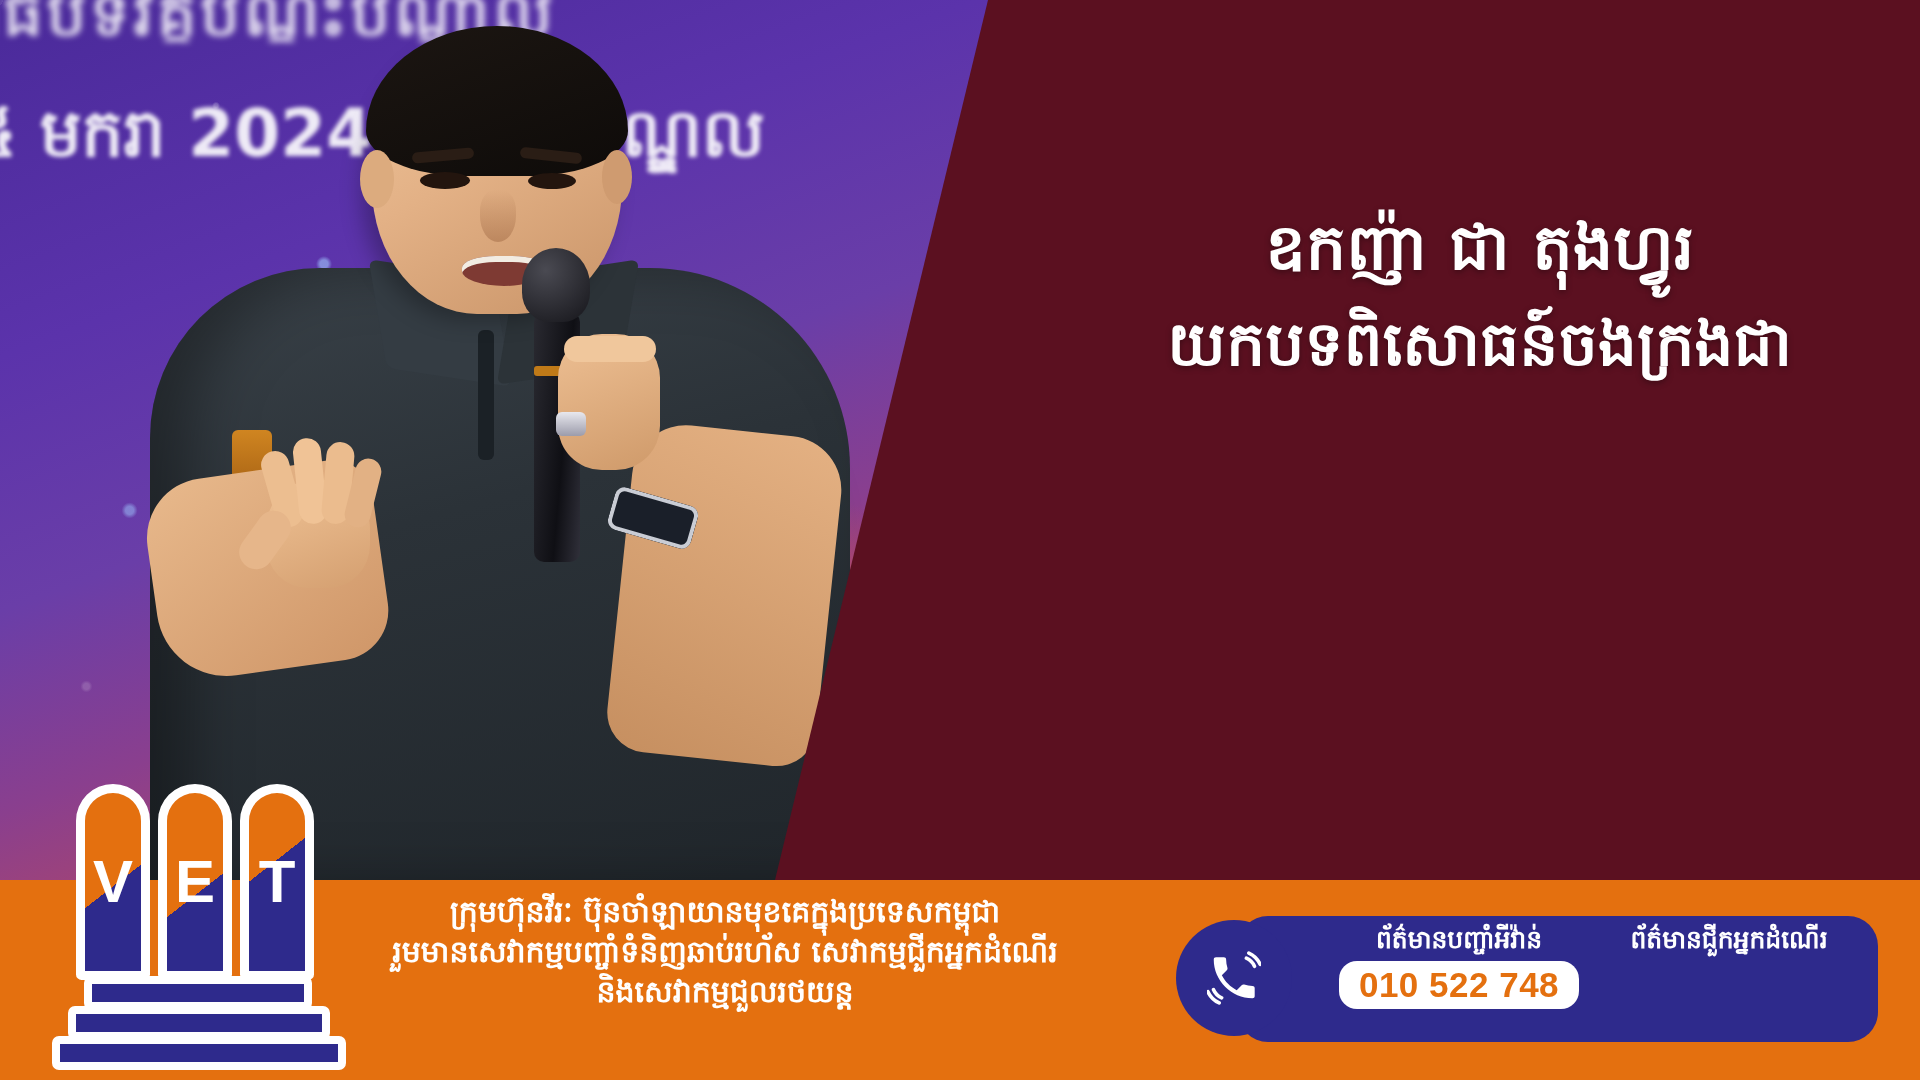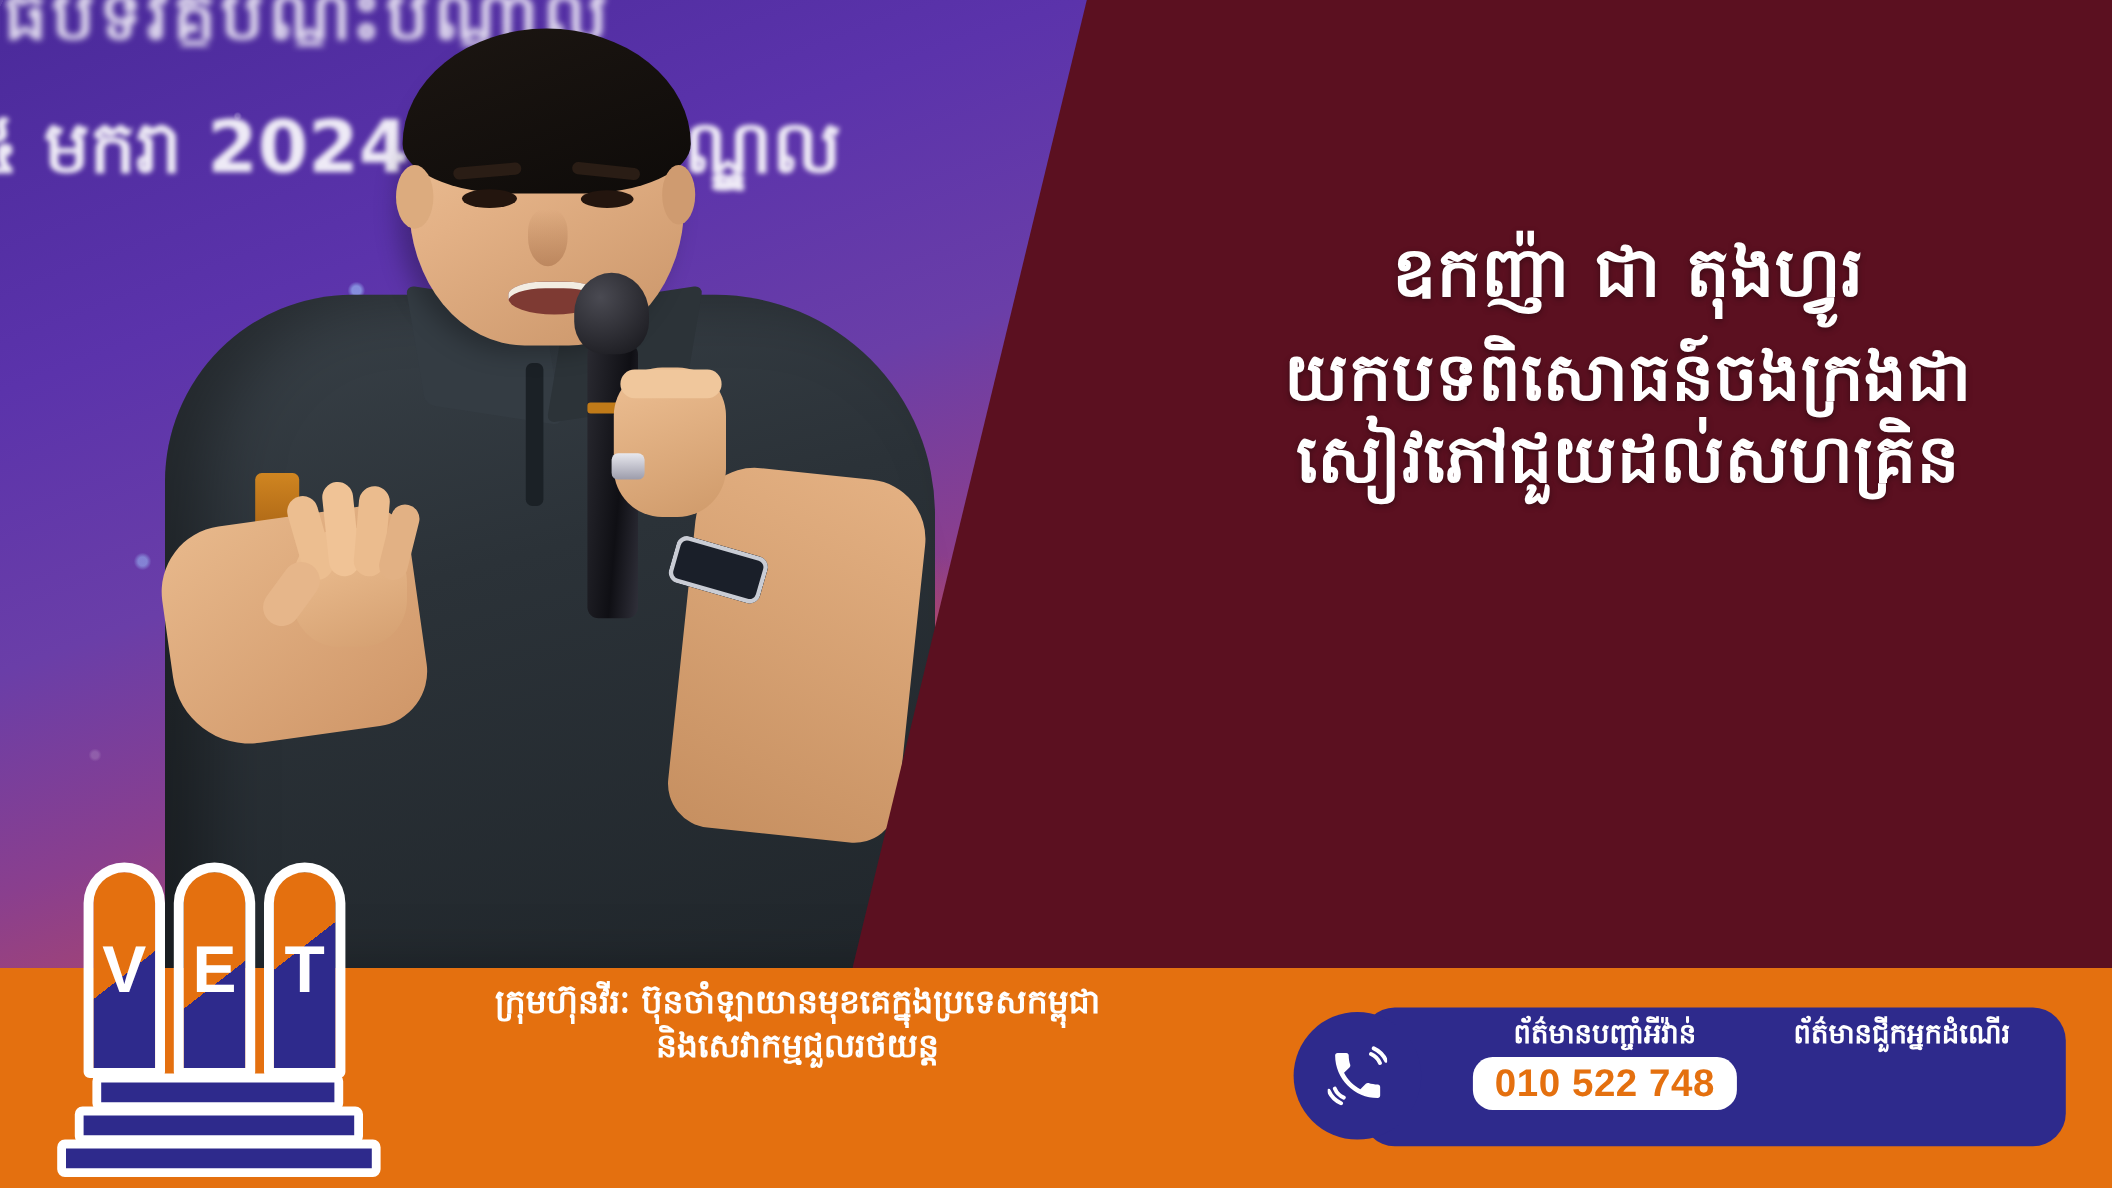--- a/index.html
+++ b/index.html
@@ -273,21 +273,20 @@
       <div class="watch"></div>
     </div>
   </div>
 
   <div class="maroon"></div>
   <div class="maroon-strip"></div>
 
   <div class="headline">
     <div class="hl l1">ឧកញ៉ា ជា តុងហ្វូរ</div>
     <div class="hl l2">យកបទពិសោធន៍ចងក្រងជា</div>
-    <div class="hl l3">សៀវភៅជួយដល់សហគ្រិន</div>
   </div>
 
   <div class="footer">
 
     <div class="vet-logo">
       <div class="pillar p1">
         <span>V</span>
       </div>
       <div class="pillar p2">
         <span>E</span>
@@ -295,20 +294,21 @@
       <div class="pillar p3">
         <span>T</span>
       </div>
       <div class="step s1"></div>
       <div class="step s2"></div>
       <div class="step s3"></div>
     </div>
 
     <div class="footer-copy">
       <div class="fc-line">ក្រុមហ៊ុនវីរៈ ប៊ុនចាំឡាយានមុខគេក្នុងប្រទេសកម្ពុជា</div>
+      <div class="fc-line">រួមមានសេវាកម្មបញ្ចាំទំនិញឆាប់រហ័ស សេវាកម្មជួីកអ្នកដំណើរ</div>
       <div class="fc-line">និងសេវាកម្មជួលរថយន្ត</div>
     </div>
 
     <div class="contact">
       <div class="phone-icon">
         <svg viewBox="0 0 24 24" aria-hidden="true">
           <path fill="#ffffff" d="M6.6 10.8c1.4 2.8 3.8 5.2 6.6 6.6l2.2-2.2c.3-.3.7-.4 1.1-.3 1.2.4 2.4.6 3.7.6.6 0 1 .4 1 1V20c0 .6-.4 1-1 1C10.8 21 3 13.2 3 3.8c0-.6.4-1 1-1h3.5c.6 0 1 .4 1 1 0 1.3.2 2.5.6 3.7.1.4 0 .8-.3 1.1L6.6 10.8z"></path>
           <path fill="none" stroke="#ffffff" stroke-width="1.6" stroke-linecap="round" d="M17.5 3.2c1.6.7 2.9 2 3.6 3.6M18.6 0.9c2.2 1 4 2.8 5 5"></path>
           <path fill="none" stroke="#ffffff" stroke-width="1.6" stroke-linecap="round" d="M6.5 20.8c-1.6-.7-2.9-2-3.6-3.6M5.4 23.1c-2.2-1-4-2.8-5-5"></path>
         </svg>

